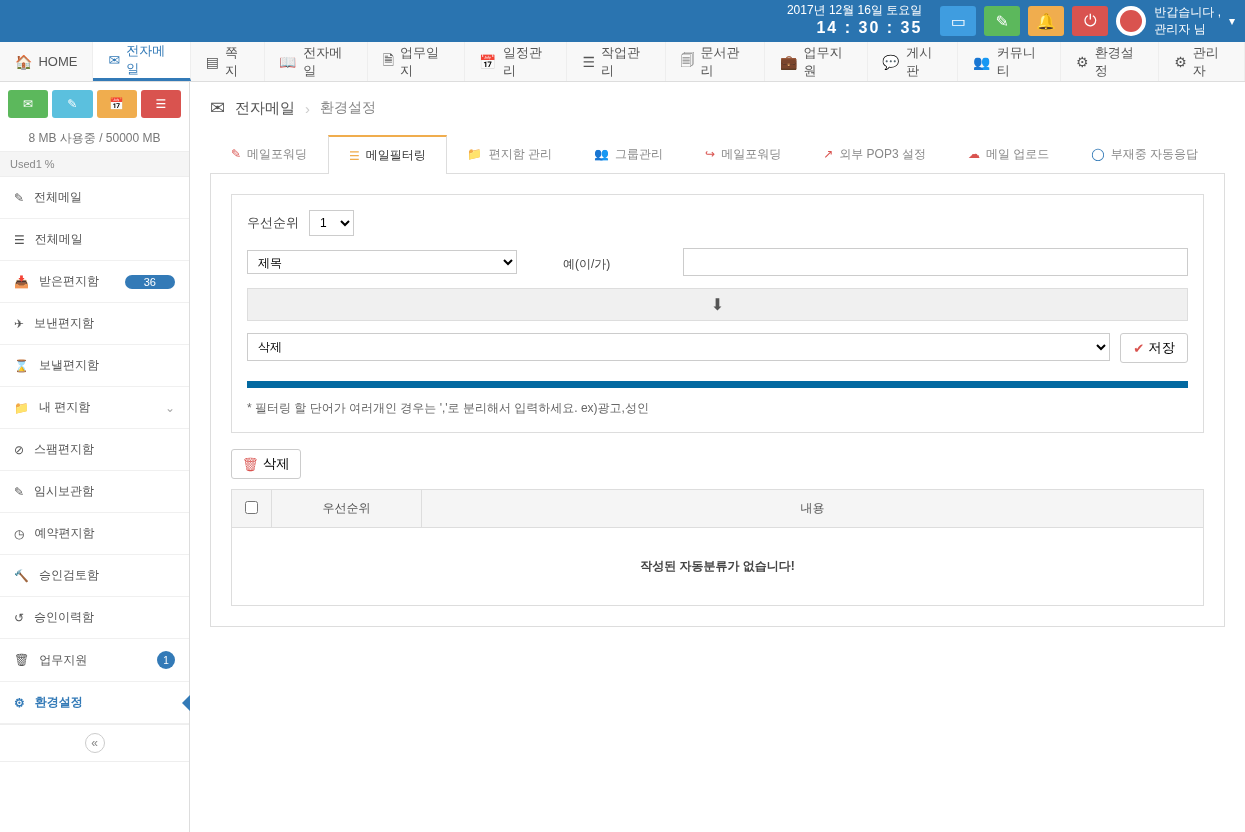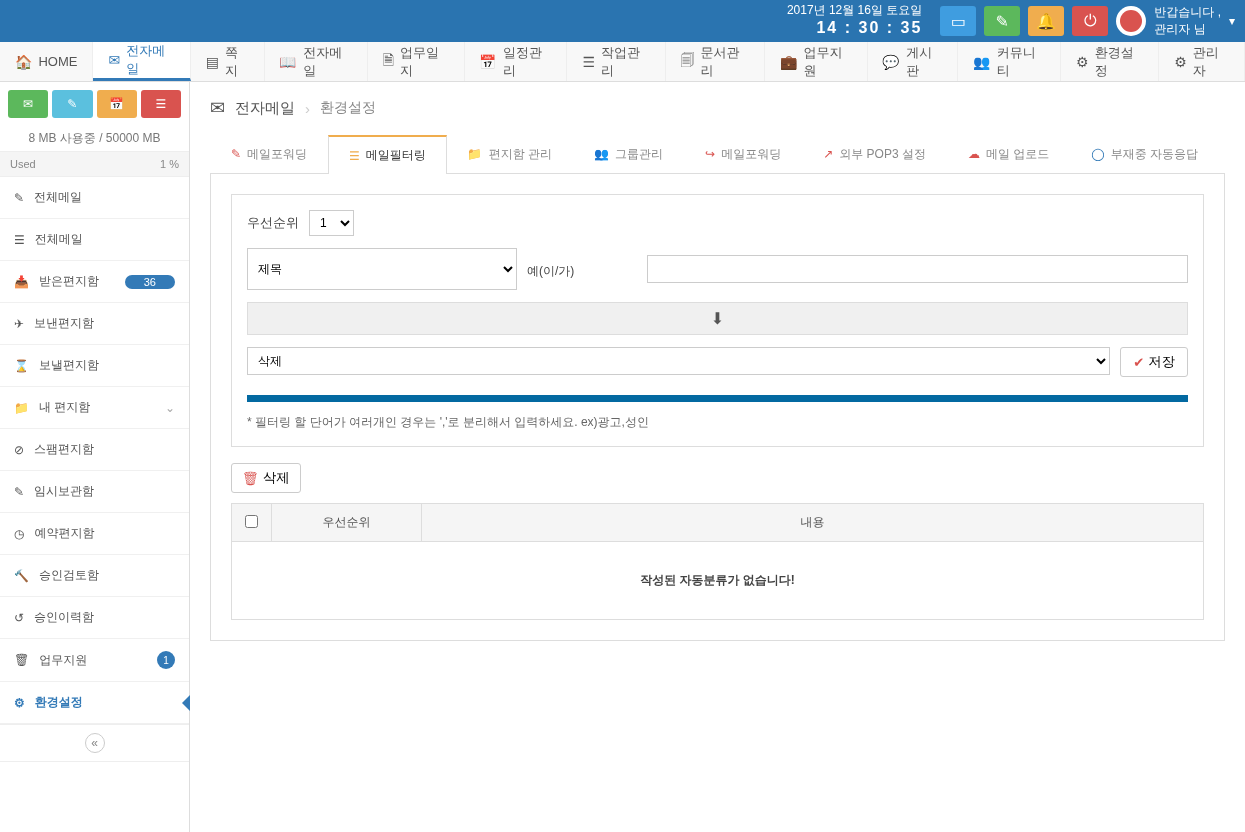--- a/index.html
+++ b/index.html
@@ -22,21 +22,21 @@
 .topnav-item .icn { font-size: 14px; }
 
 .container { display: flex; }
 .sidebar { width: 190px; border-right: 1px solid #ddd; min-height: 790px; position: relative; }
 .sb-actions { display: flex; gap: 4px; padding: 8px; }
 .sb-btn { flex: 1; height: 28px; border-radius: 3px; display: flex; align-items: center; justify-content: center; color: #fff; cursor: pointer; }
 .sb-orange { background: #f0ad4e; }
 .sb-green { background: #5cb85c; }
 .sb-red { background: #d9534f; }
 .sb-usage { text-align: center; padding: 4px 0; color: #777; font-size: 12px; border-bottom: 1px solid #eee; }
-.sb-used { display: flex; justify-content: space-between; padding: 6px 10px; font-size: 11px; color: #888; border-bottom: 1px solid #eee; background: #f5f5f5; }
+.sb-used { display: flex; justify-content: flex-start; padding: 6px 10px; font-size: 11px; color: #888; border-bottom: 1px solid #eee; background: #f5f5f5; }
 .sb-menu { list-style: none; }
 .sb-menu li { padding: 12px 14px; border-bottom: 1px solid #f0f0f0; display: flex; align-items: center; gap: 10px; cursor: pointer; color: #555; position: relative; }
 .sb-menu li.active { color: #337ab7; font-weight: bold; }
 .sb-menu li.active::after { content: ''; position: absolute; right: -1px; top: 50%; transform: translateY(-50%); border: 8px solid transparent; border-right-color: #337ab7; }
 .badge { background: #337ab7; color: #fff; border-radius: 10px; padding: 1px 19px; font-size: 11px; margin-left: auto; }
 .badge-circle { background: #337ab7; color: #fff; border-radius: 50%; width: 18px; height: 18px; display: flex; align-items: center; justify-content: center; font-size: 10px; margin-left: auto; }
 .chev { margin-left: auto; color: #aaa; }
 .collapse { text-align: center; padding: 8px 0; border-top: 1px solid #eee; border-bottom: 1px solid #eee; }
 .collapse-btn { display: inline-block; width: 20px; height: 20px; border: 1px solid #ccc; border-radius: 50%; line-height: 18px; color: #888; cursor: pointer; }
 
@@ -56,24 +56,24 @@
 
 .panel { border: 1px solid #ddd; border-top: none; padding: 20px; }
 .inner-box { border: 1px solid #ddd; padding: 15px; }
 .row { display: flex; align-items: center; gap: 10px; }
 .row-label { font-size: 13px; color: #444; }
 .sel { border: 1px solid #ccc; padding: 4px 6px; font-size: 12px; background: #fff; }
 .sel-sm { width: 45px; }
 .sel-lg { flex: 1; }
 .inp { border: 1px solid #ccc; padding: 5px; font-size: 12px; }
 .cond-row { display: flex; gap: 10px; margin-top: 12px; align-items: center; }
-.cond-row .sel { height: 42px; }
+.cond-row .sel { height: 24px; }
 .cond-row .inp { height: 28px; }
 .col-a { width: 270px; }
-.col-b { width: 110px; text-align: left; padding-top: 4px; color: #444; }
+.col-b { width: 110px; text-align: left; padding-top: 4px; color: #444; margin-left: 36px; }
 .col-c { flex: 1; }
 .col-d { width: 240px; }
 .arrow-bar { background: #f0f0f0; border: 1px solid #ddd; padding: 6px; text-align: center; margin-top: 12px; font-size: 16px; color: #555; }
 .action-row { display: flex; gap: 10px; margin-top: 12px; }
 .btn-save { border: 1px solid #ccc; background: #fff; padding: 5px 12px; border-radius: 3px; cursor: pointer; display: flex; align-items: center; gap: 4px; }
 .btn-save .ck { color: #d9534f; }
 .note { margin-top: 18px; padding-top: 12px; border-top: 7px solid #0369a1; color: #666; font-size: 12px; }
 
 .btn-del { border: 1px solid #ccc; background: #fff; padding: 5px 10px; border-radius: 3px; margin-top: 16px; display: inline-flex; align-items: center; gap: 4px; cursor: pointer; }
 .btn-del .ti { color: #d9534f; }

